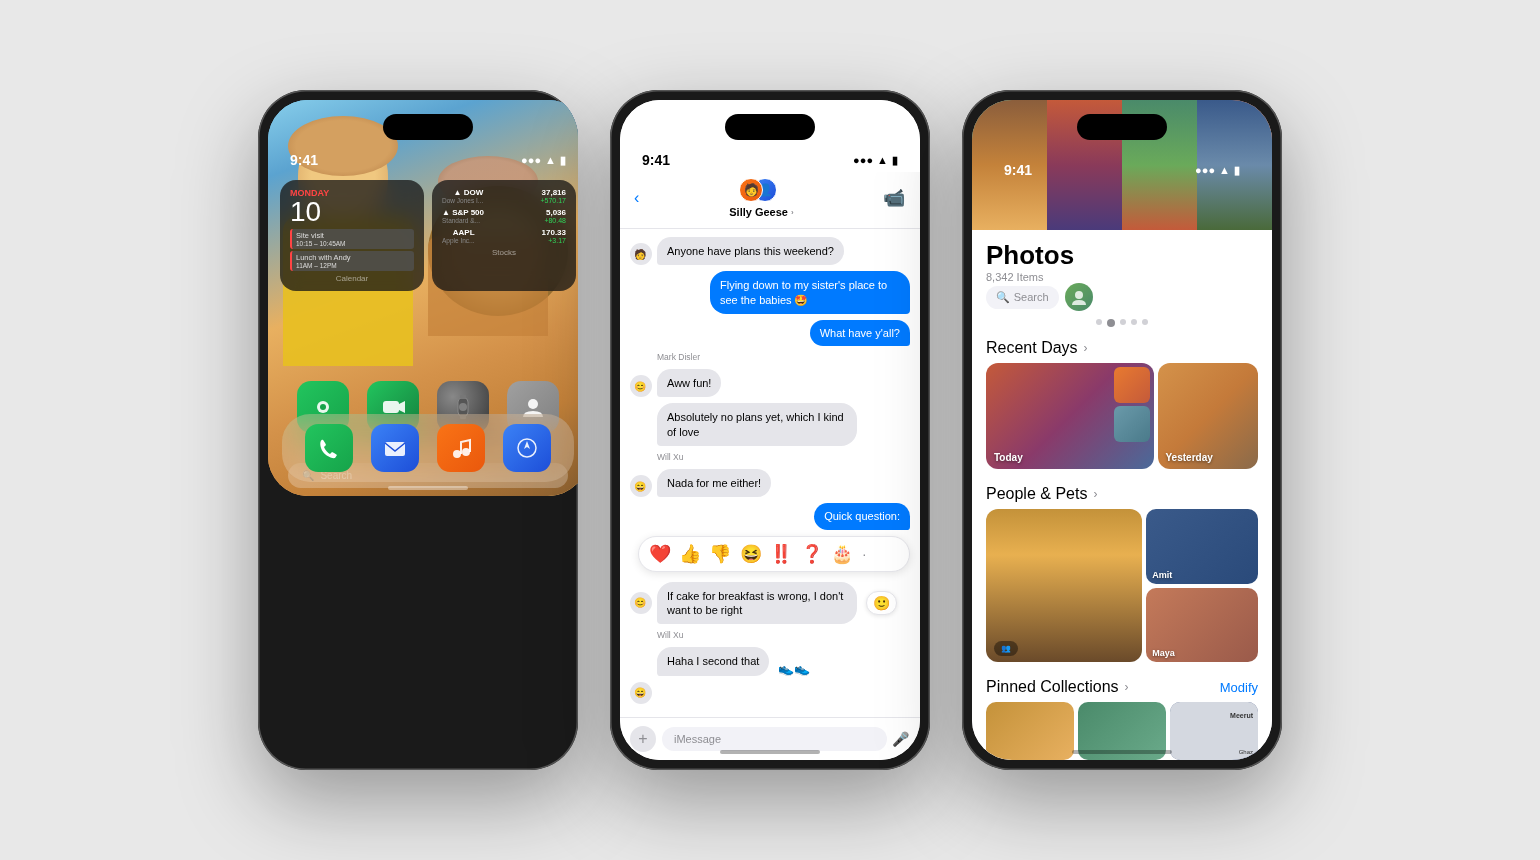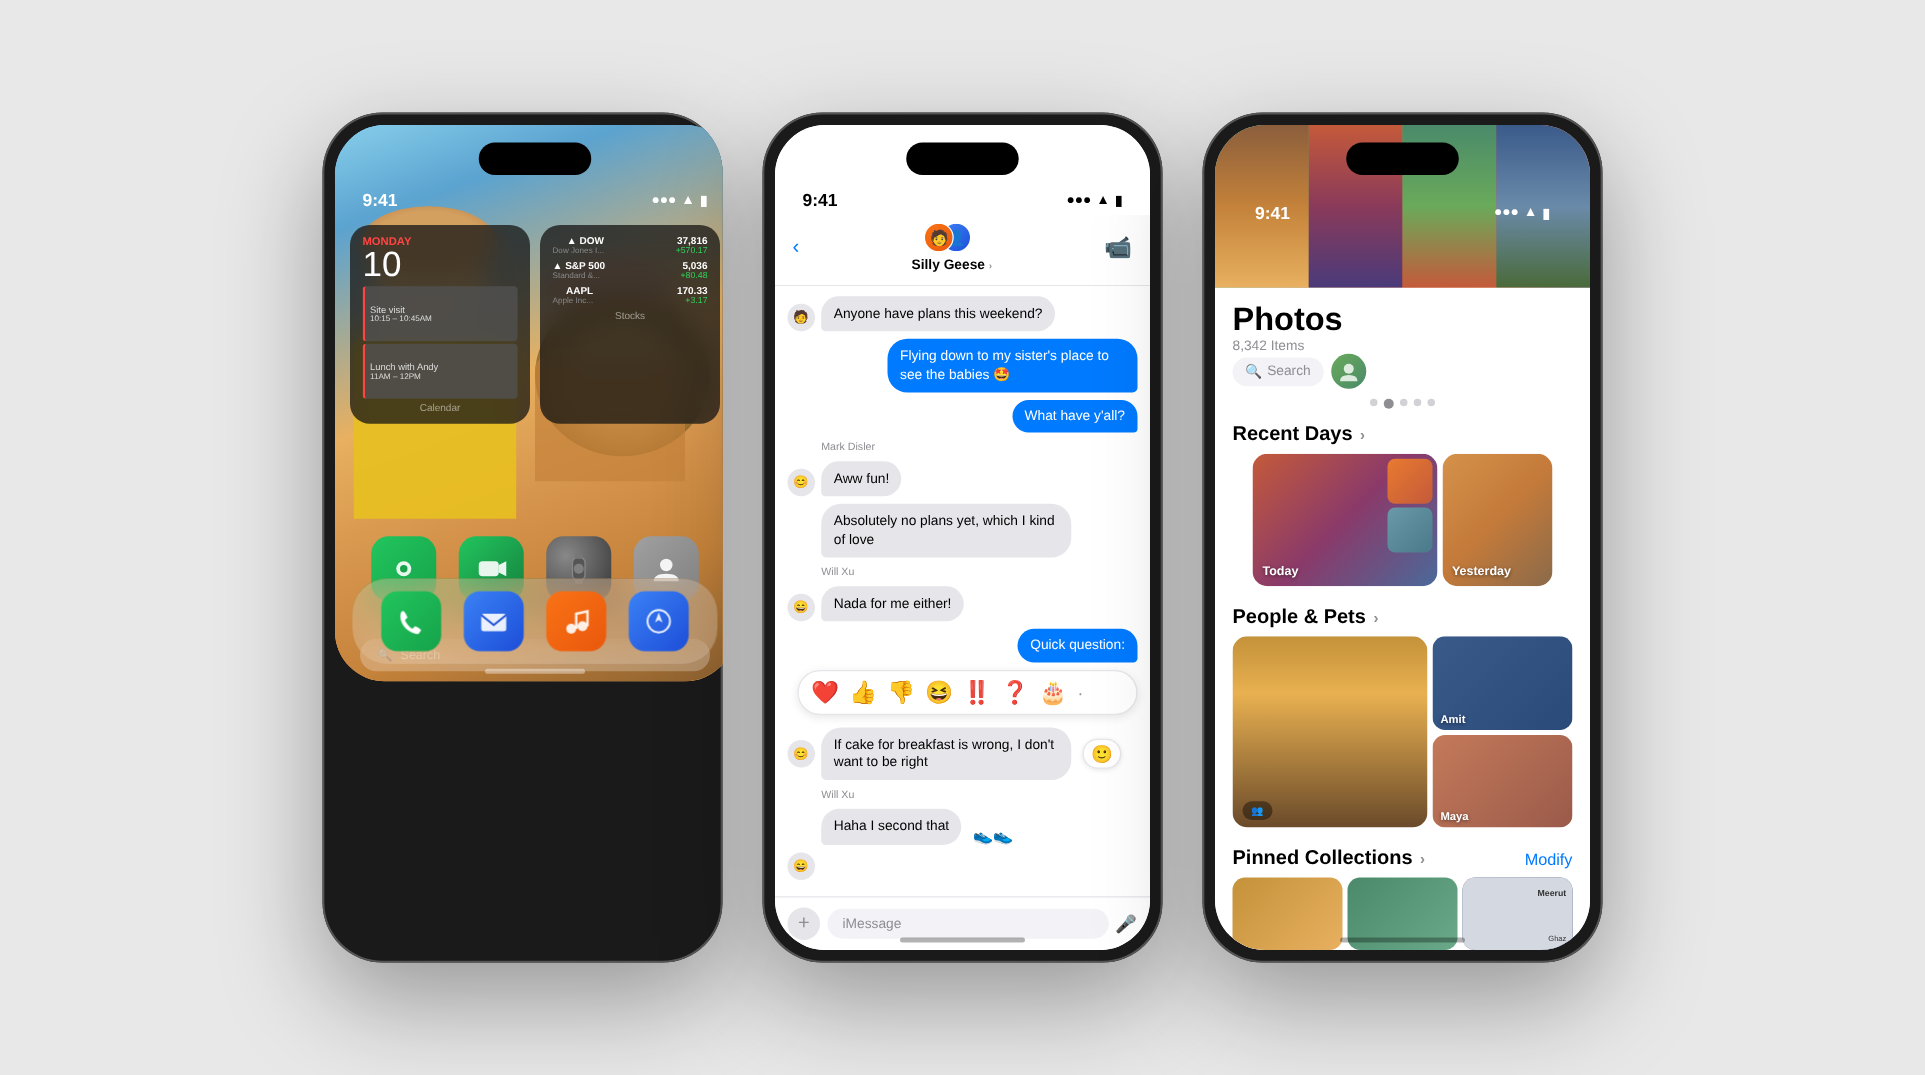--- a/index.html
+++ b/index.html
@@ -100,21 +100,21 @@
     .widget-calendar .day-num {
       font-size: 28px;
       font-weight: 300;
       color: #fff;
       line-height: 1;
     }
     .widget-calendar .event {
       font-size: 7.5px;
       background: rgba(80,80,80,0.8);
       border-left: 2px solid #ff4444;
-      padding: 14px 4px;
+      padding: 2px 4px;
       border-radius: 3px;
       margin-top: 3px;
       color: #ddd;
     }
     .widget-stocks .stock-item {
       display: flex;
       justify-content: space-between;
       align-items: center;
       margin-bottom: 4px;
     }
@@ -408,33 +408,33 @@
     .dot.active { background: #8e8e93; width: 8px; height: 8px; }
 
     .section-header {
       display: flex;
       align-items: center;
       justify-content: space-between;
       padding: 8px 14px 6px;
     }
     .section-title {
       font-size: 16px;
-      font-weight: 700;
+      font-weight: 400;
       color: #000;
       display: flex;
       align-items: center;
       gap: 6px;
     }
     .section-chevron { color: #8e8e93; font-size: 12px; }
     .section-action { font-size: 13px; color: #007aff; }
 
     .recent-days-grid {
       display: flex;
       gap: 4px;
-      padding: 0 30px;
+      padding: 0 14px;
       height: 110px;
     }
     .recent-main {
       flex: 2;
       border-radius: 12px;
       overflow: hidden;
       position: relative;
     }
     .recent-main-bg {
       width: 100%; height: 100%;

